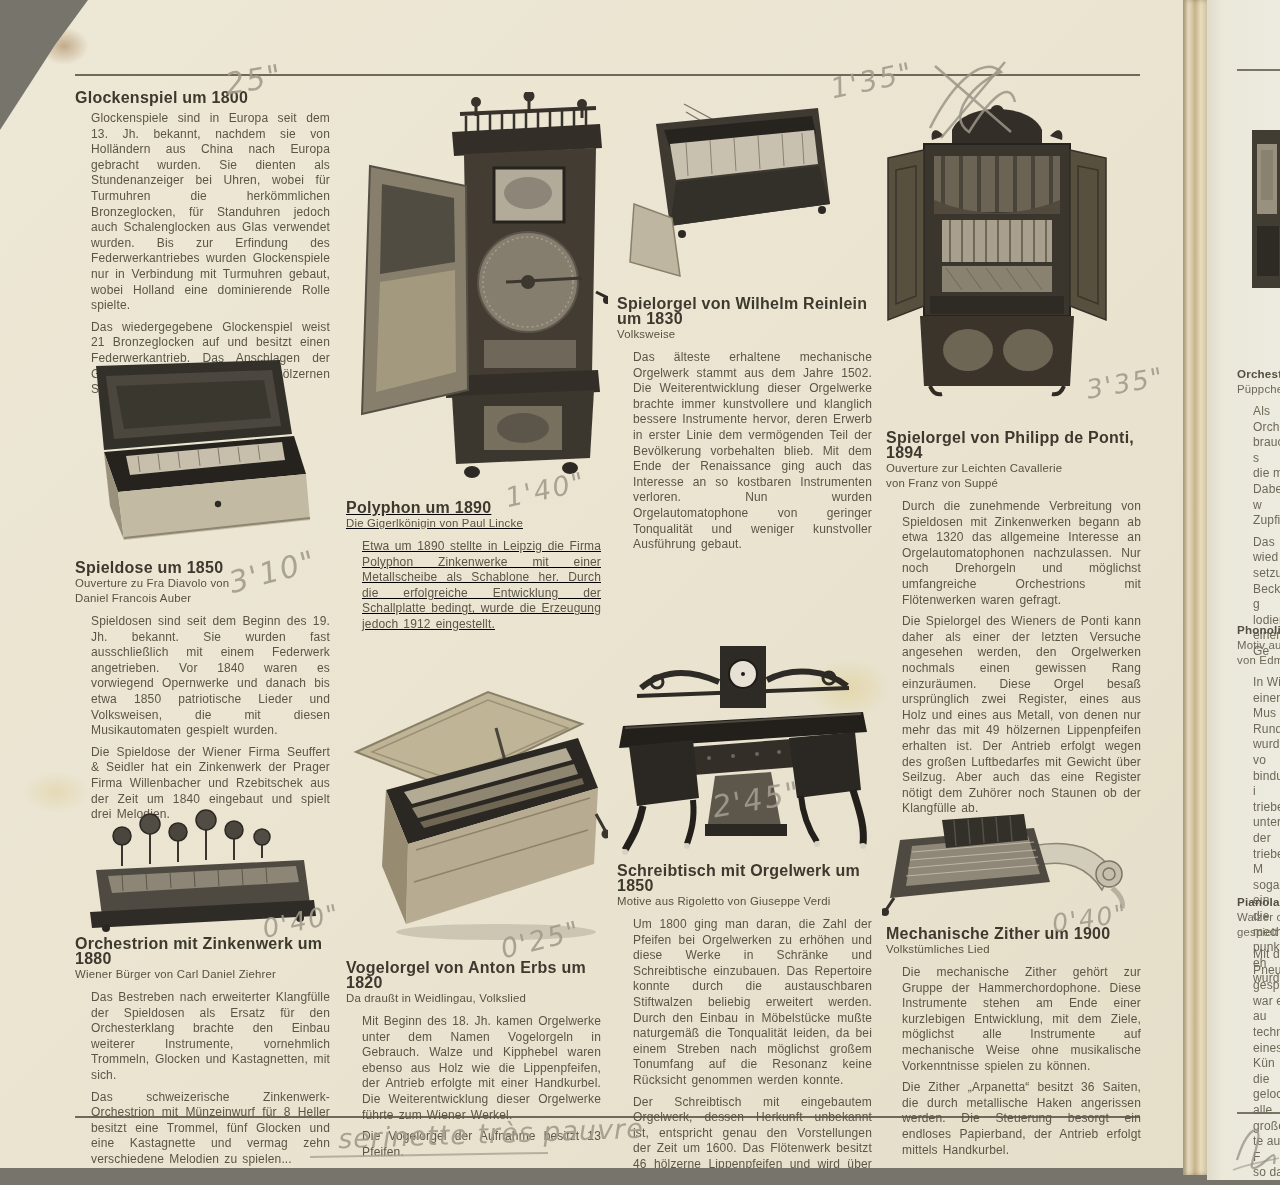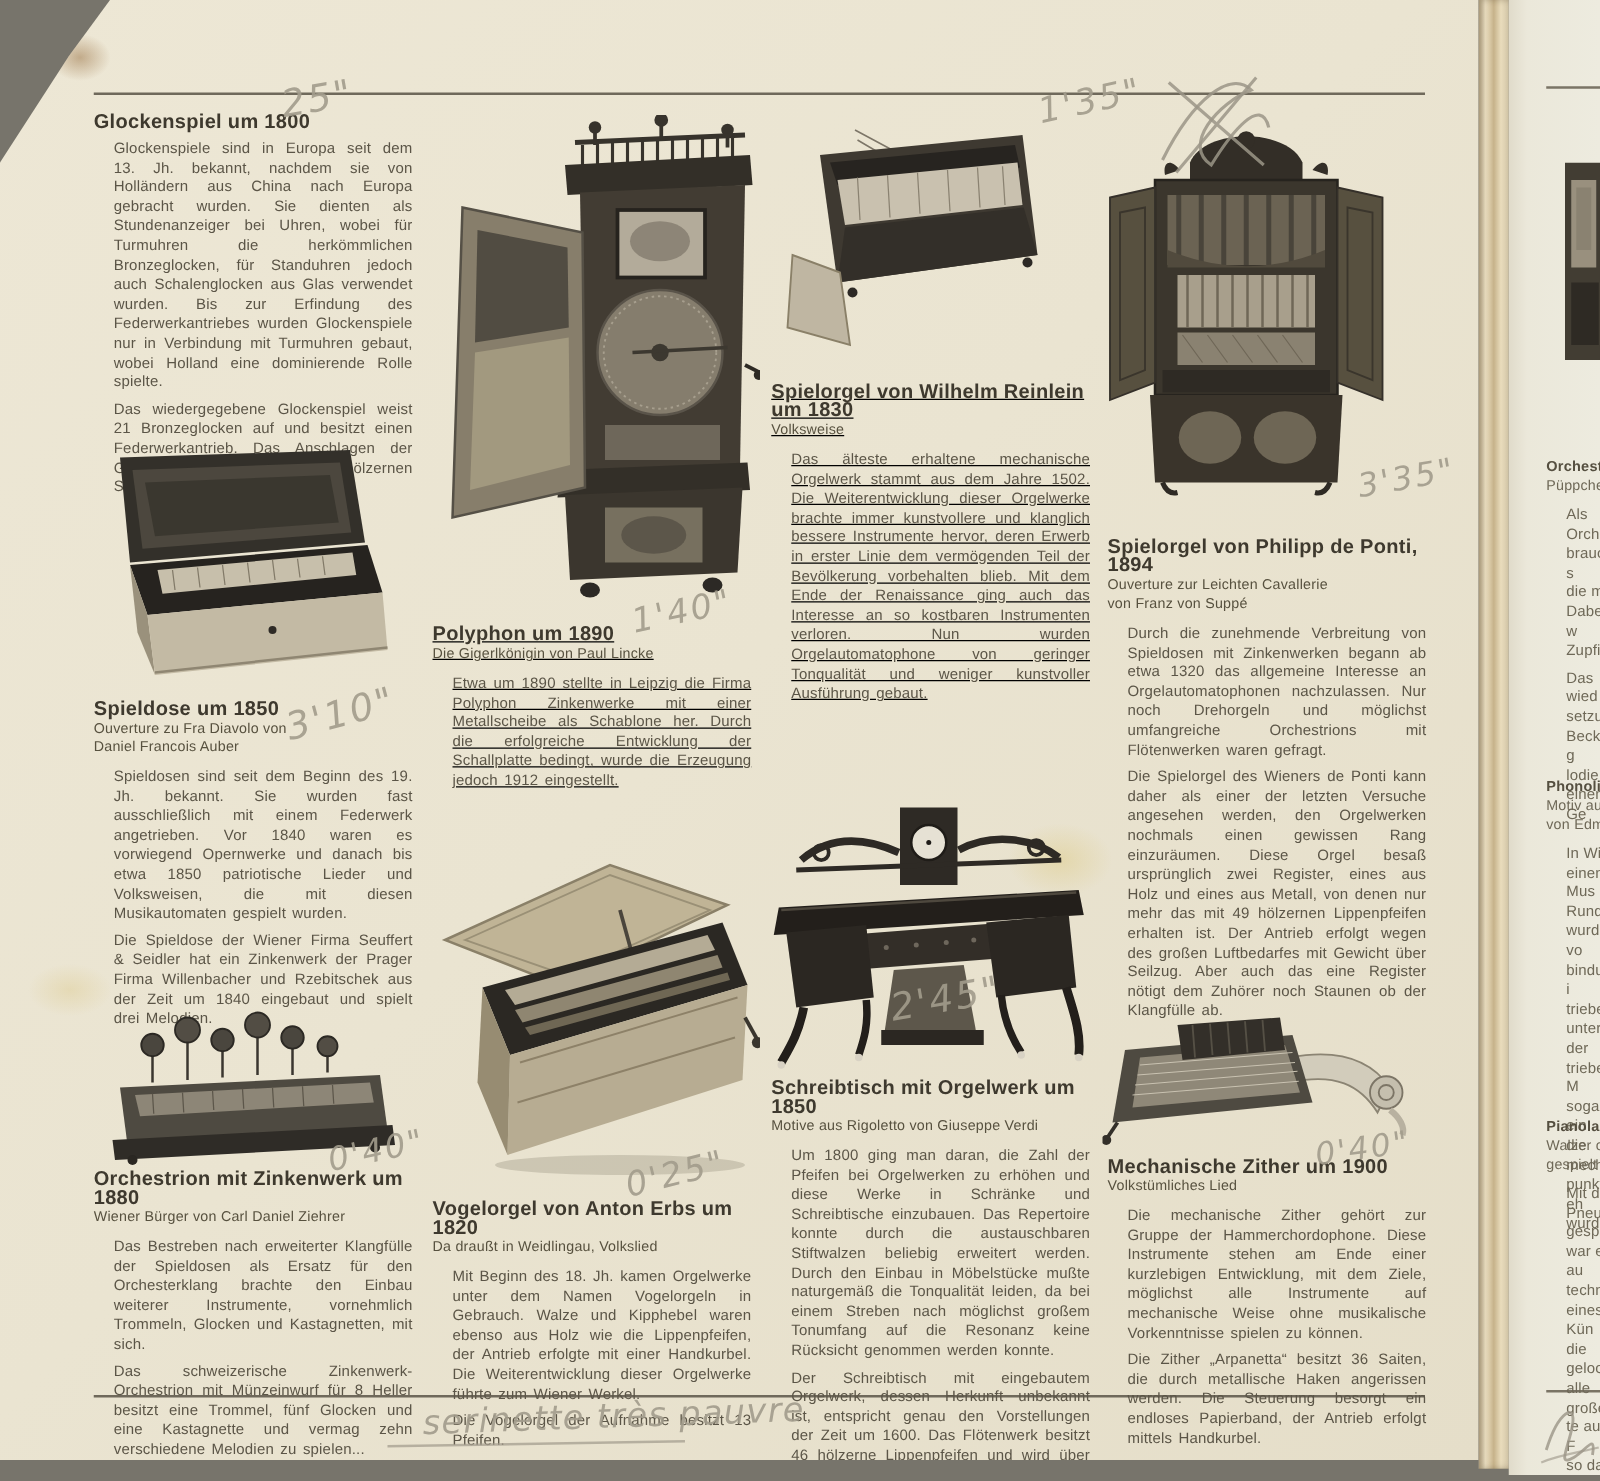--- a/index.html
+++ b/index.html
@@ -201,21 +201,21 @@
         <path d="M38,44 L186,30 L190,48 L44,62 Z" fill="#272420"></path>
         <path d="M44,58 L188,44 L192,78 L50,94 Z" fill="#c9c1af"></path>
         <path d="M60,56 L62,90 M84,54 L86,88 M108,52 L110,85 M132,50 L134,83 M156,48 L158,80 M176,47 L178,78" stroke="#8a8271" stroke-width="1"></path>
         <path d="M50,96 L193,80 L204,118 L44,140 Z" fill="#332f29"></path>
         <path d="M8,118 L46,132 L54,190 L4,176 Z" fill="#bfb6a2" stroke="#8a8068" stroke-width="1.5"></path>
         <circle cx="56" cy="148" r="4" fill="#2c2925"></circle>
         <circle cx="196" cy="124" r="4" fill="#2c2925"></circle>
       </svg>
     </figure>
 
-    <section class="sec" style="left:617px;top:306px;text-decoration:underline;">
+    <section class="sec" style="left:617px;top:296px;">
       <h3>Spielorgel von Wilhelm Reinlein um 1830</h3>
       <div class="sub">Volksweise</div>
       <p class="p">Das älteste erhaltene mechanische Orgelwerk stammt aus dem Jahre 1502. Die Weiterentwicklung dieser Orgelwerke brachte immer kunstvollere und klanglich bessere Instrumente hervor, deren Erwerb in erster Linie dem vermögenden Teil der Bevölkerung vorbehalten blieb. Mit dem Ende der Renaissance ging auch das Interesse an so kostbaren Instrumenten verloren. Nun wurden Orgelautomatophone von geringer Tonqualität und weniger kunstvoller Ausführung gebaut.</p>
     </section>
 
     <figure class="photo" style="left:613px;top:630px;width:260px;height:230px;">
       <svg viewBox="0 0 260 230">
         <rect x="107" y="16" width="46" height="62" fill="#2e2a25"></rect>
         <circle cx="130" cy="44" r="14" fill="#e6e1d4" stroke="#1f1c18" stroke-width="2"></circle>
         <circle cx="130" cy="44" r="2" fill="#1f1c18"></circle>

